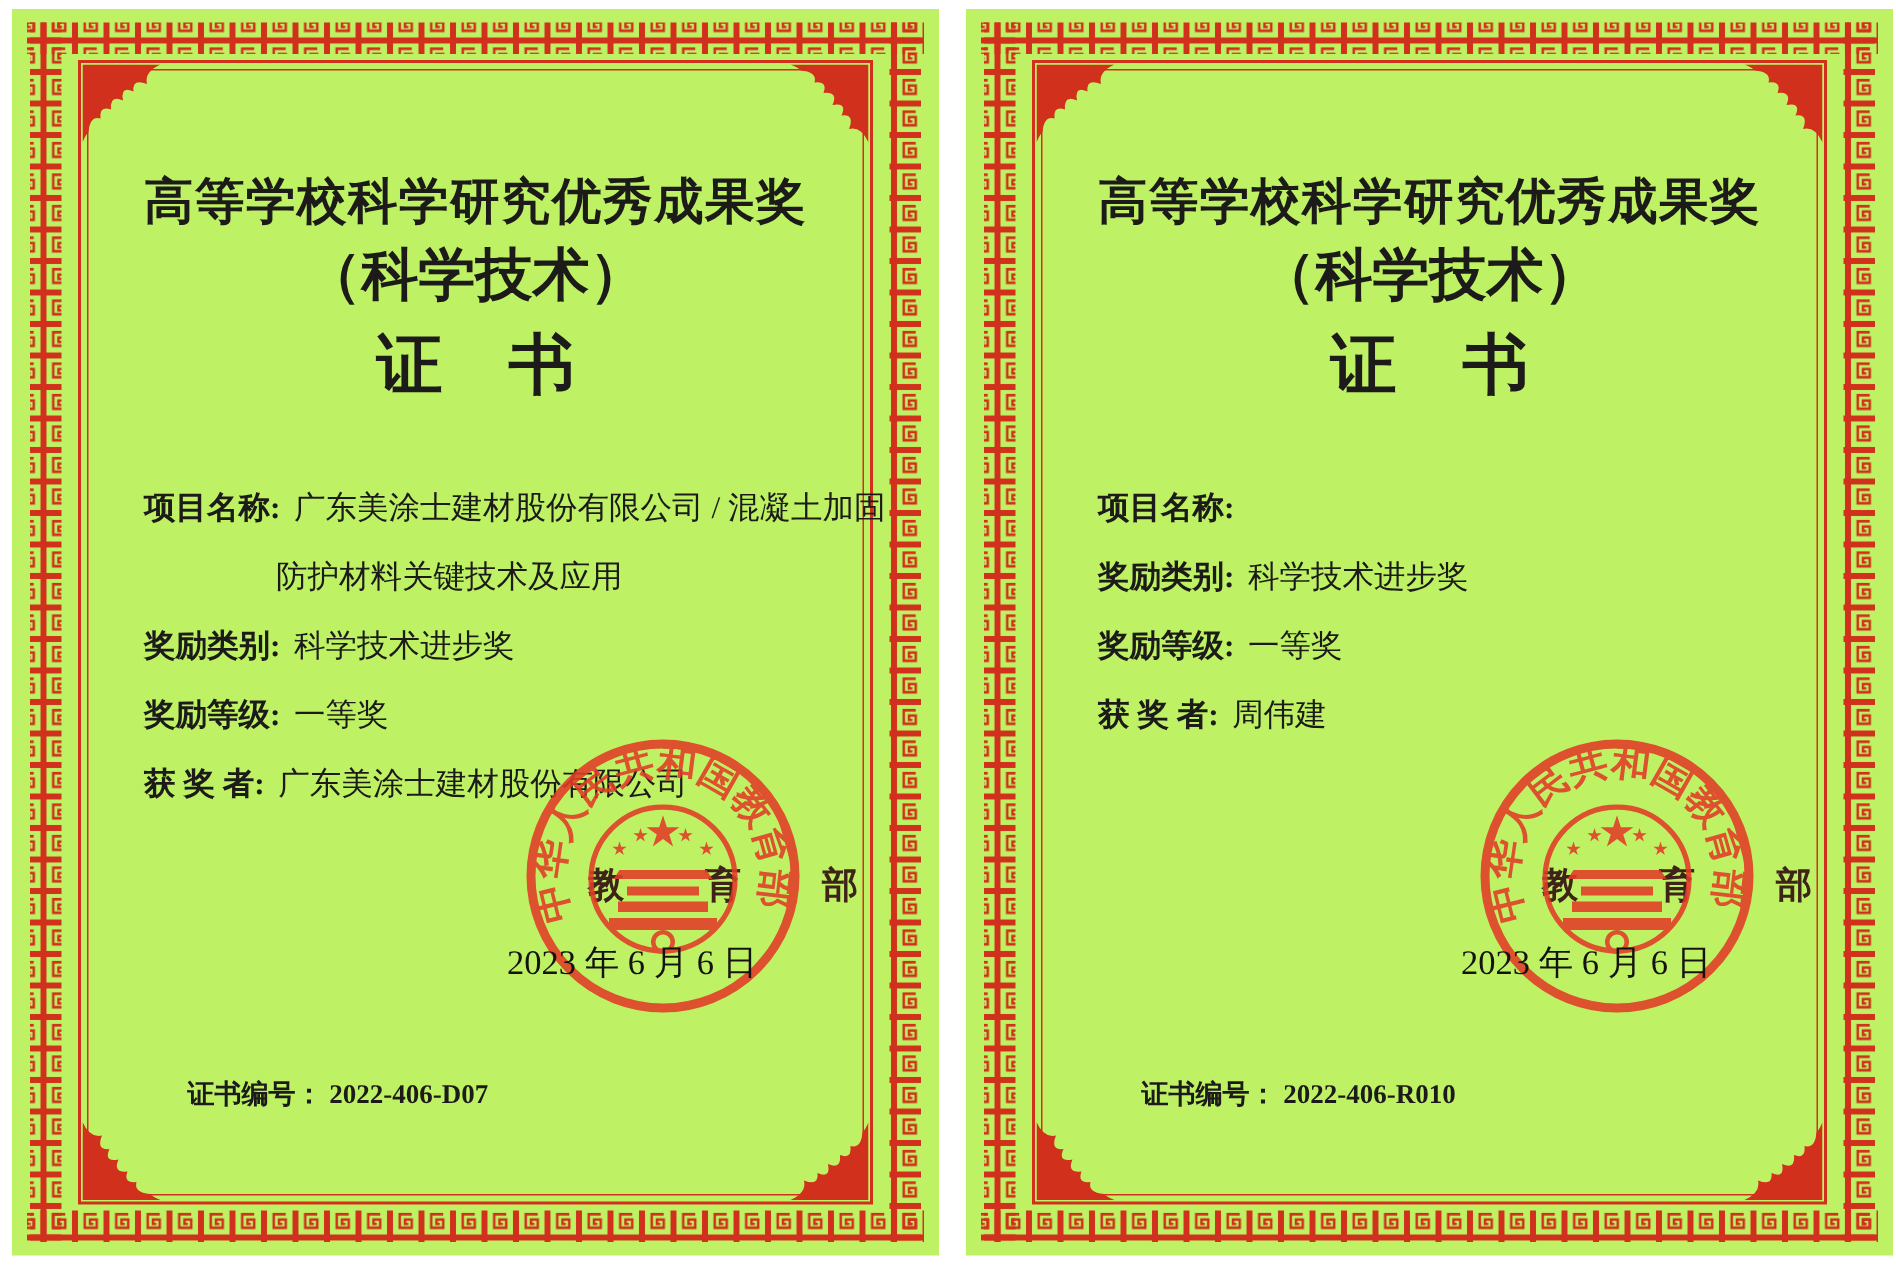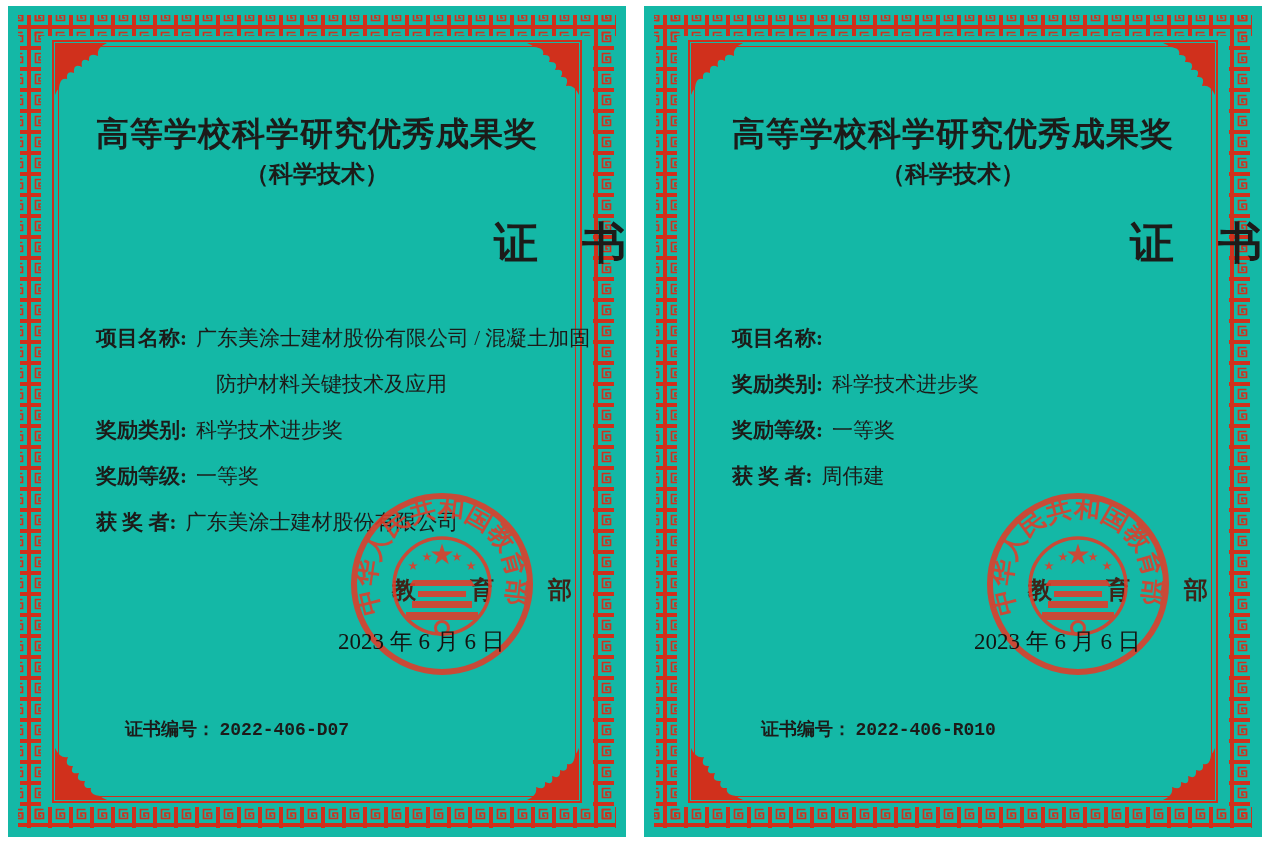--- a/index.html
+++ b/index.html
@@ -5,53 +5,53 @@
   :root{
     --red:#d0301c;
     --seal:#e23b28;
     --ink:#1c1b19;
   }
   *{box-sizing:border-box;}
   html,body{margin:0;padding:0;background:#ffffff;}
   body{width:1264px;height:843px;overflow:hidden;}
   .page{display:flex;gap:18px;padding:6px 8px;}
   .cert{
-    position:relative;width:618px;height:831px;background:#14b8a6;
+    position:relative;width:618px;height:831px;background:#bef264;
     font-family:"Liberation Serif","DejaVu Serif",serif;color:var(--ink);
     flex:0 0 auto;
   }
   .border-svg{position:absolute;left:0;top:0;width:618px;height:831px;}
   .frame{
     position:absolute;left:44px;right:44px;top:34px;bottom:34px;
     border:2.5px solid var(--red);
   }
   .frame-inner{position:absolute;inset:4px;border:1px solid var(--red);}
   .orn{position:absolute;width:54px;height:54px;fill:var(--red);}
   .orn.tl{top:1px;left:1px;}
   .orn.tr{top:1px;right:1px;transform:rotate(90deg);}
   .orn.br{bottom:1px;right:1px;transform:rotate(180deg);}
   .orn.bl{bottom:1px;left:1px;transform:rotate(270deg);}
   .title1{position:absolute;top:106px;left:0;width:100%;text-align:center;
     font-size:33px;font-weight:bold;letter-spacing:1px;}
   .title2{position:absolute;top:152px;left:0;width:100%;text-align:center;
-    font-size:24px;font-weight:bold;}
-  .doctype{position:absolute;top:208px;left:0;width:100%;text-align:right;
+    font-size:38px;font-weight:bold;}
+  .doctype{position:absolute;top:208px;left:0;width:100%;text-align:center;
     font-size:44px;font-weight:bold;}
   .fields{position:absolute;left:88px;top:318px;right:60px;}
   .field{height:46px;display:flex;align-items:flex-start;white-space:pre;font-size:21px;}
   .flabel{font-weight:600;margin-right:9px;}
   .fvalue{font-weight:500;}
-  .cert-0 .cont{margin-left:120px;}
+  .cert-0 .cont{margin-left:88px;}
   .cert-1 .cont{margin-left:73px;}
   .issuer{position:absolute;left:348px;top:568px;font-size:24px;font-weight:600;
     letter-spacing:24px;color:#3f2318;white-space:pre;padding-left:36px;}
   .sealwrap{position:absolute;left:339px;top:483px;width:190px;height:190px;opacity:.88;}
   .dateline{position:absolute;left:330px;top:620px;font-size:23px;color:#141310;white-space:pre;}
   .certno{position:absolute;left:90px;top:690px;font-size:18px;font-weight:600;white-space:pre;}
-  .certno .num{font-family:Liberation Mono, monospace;margin-top:42px;}
+  .certno .num{font-family:Liberation Serif, serif;margin-top:42px;}
   .seal-ring{font-size:25px;font-weight:bold;fill:var(--seal);}
 </style>
 </head>
 <body>
 
 <svg width="0" height="0" style="position:absolute" aria-hidden="true">
   <defs>
     <pattern id="meander" width="21" height="21" patternUnits="userSpaceOnUse">
       <rect x="1" y="1" width="19" height="19" fill="none" stroke="#d0301c" stroke-width="2"></rect>
       <path d="M14.5 5.5 H6.5 V14.5 H14.5 V9 H10 V12 H12.2" fill="none" stroke="#d0301c" stroke-width="1.7"></path>

